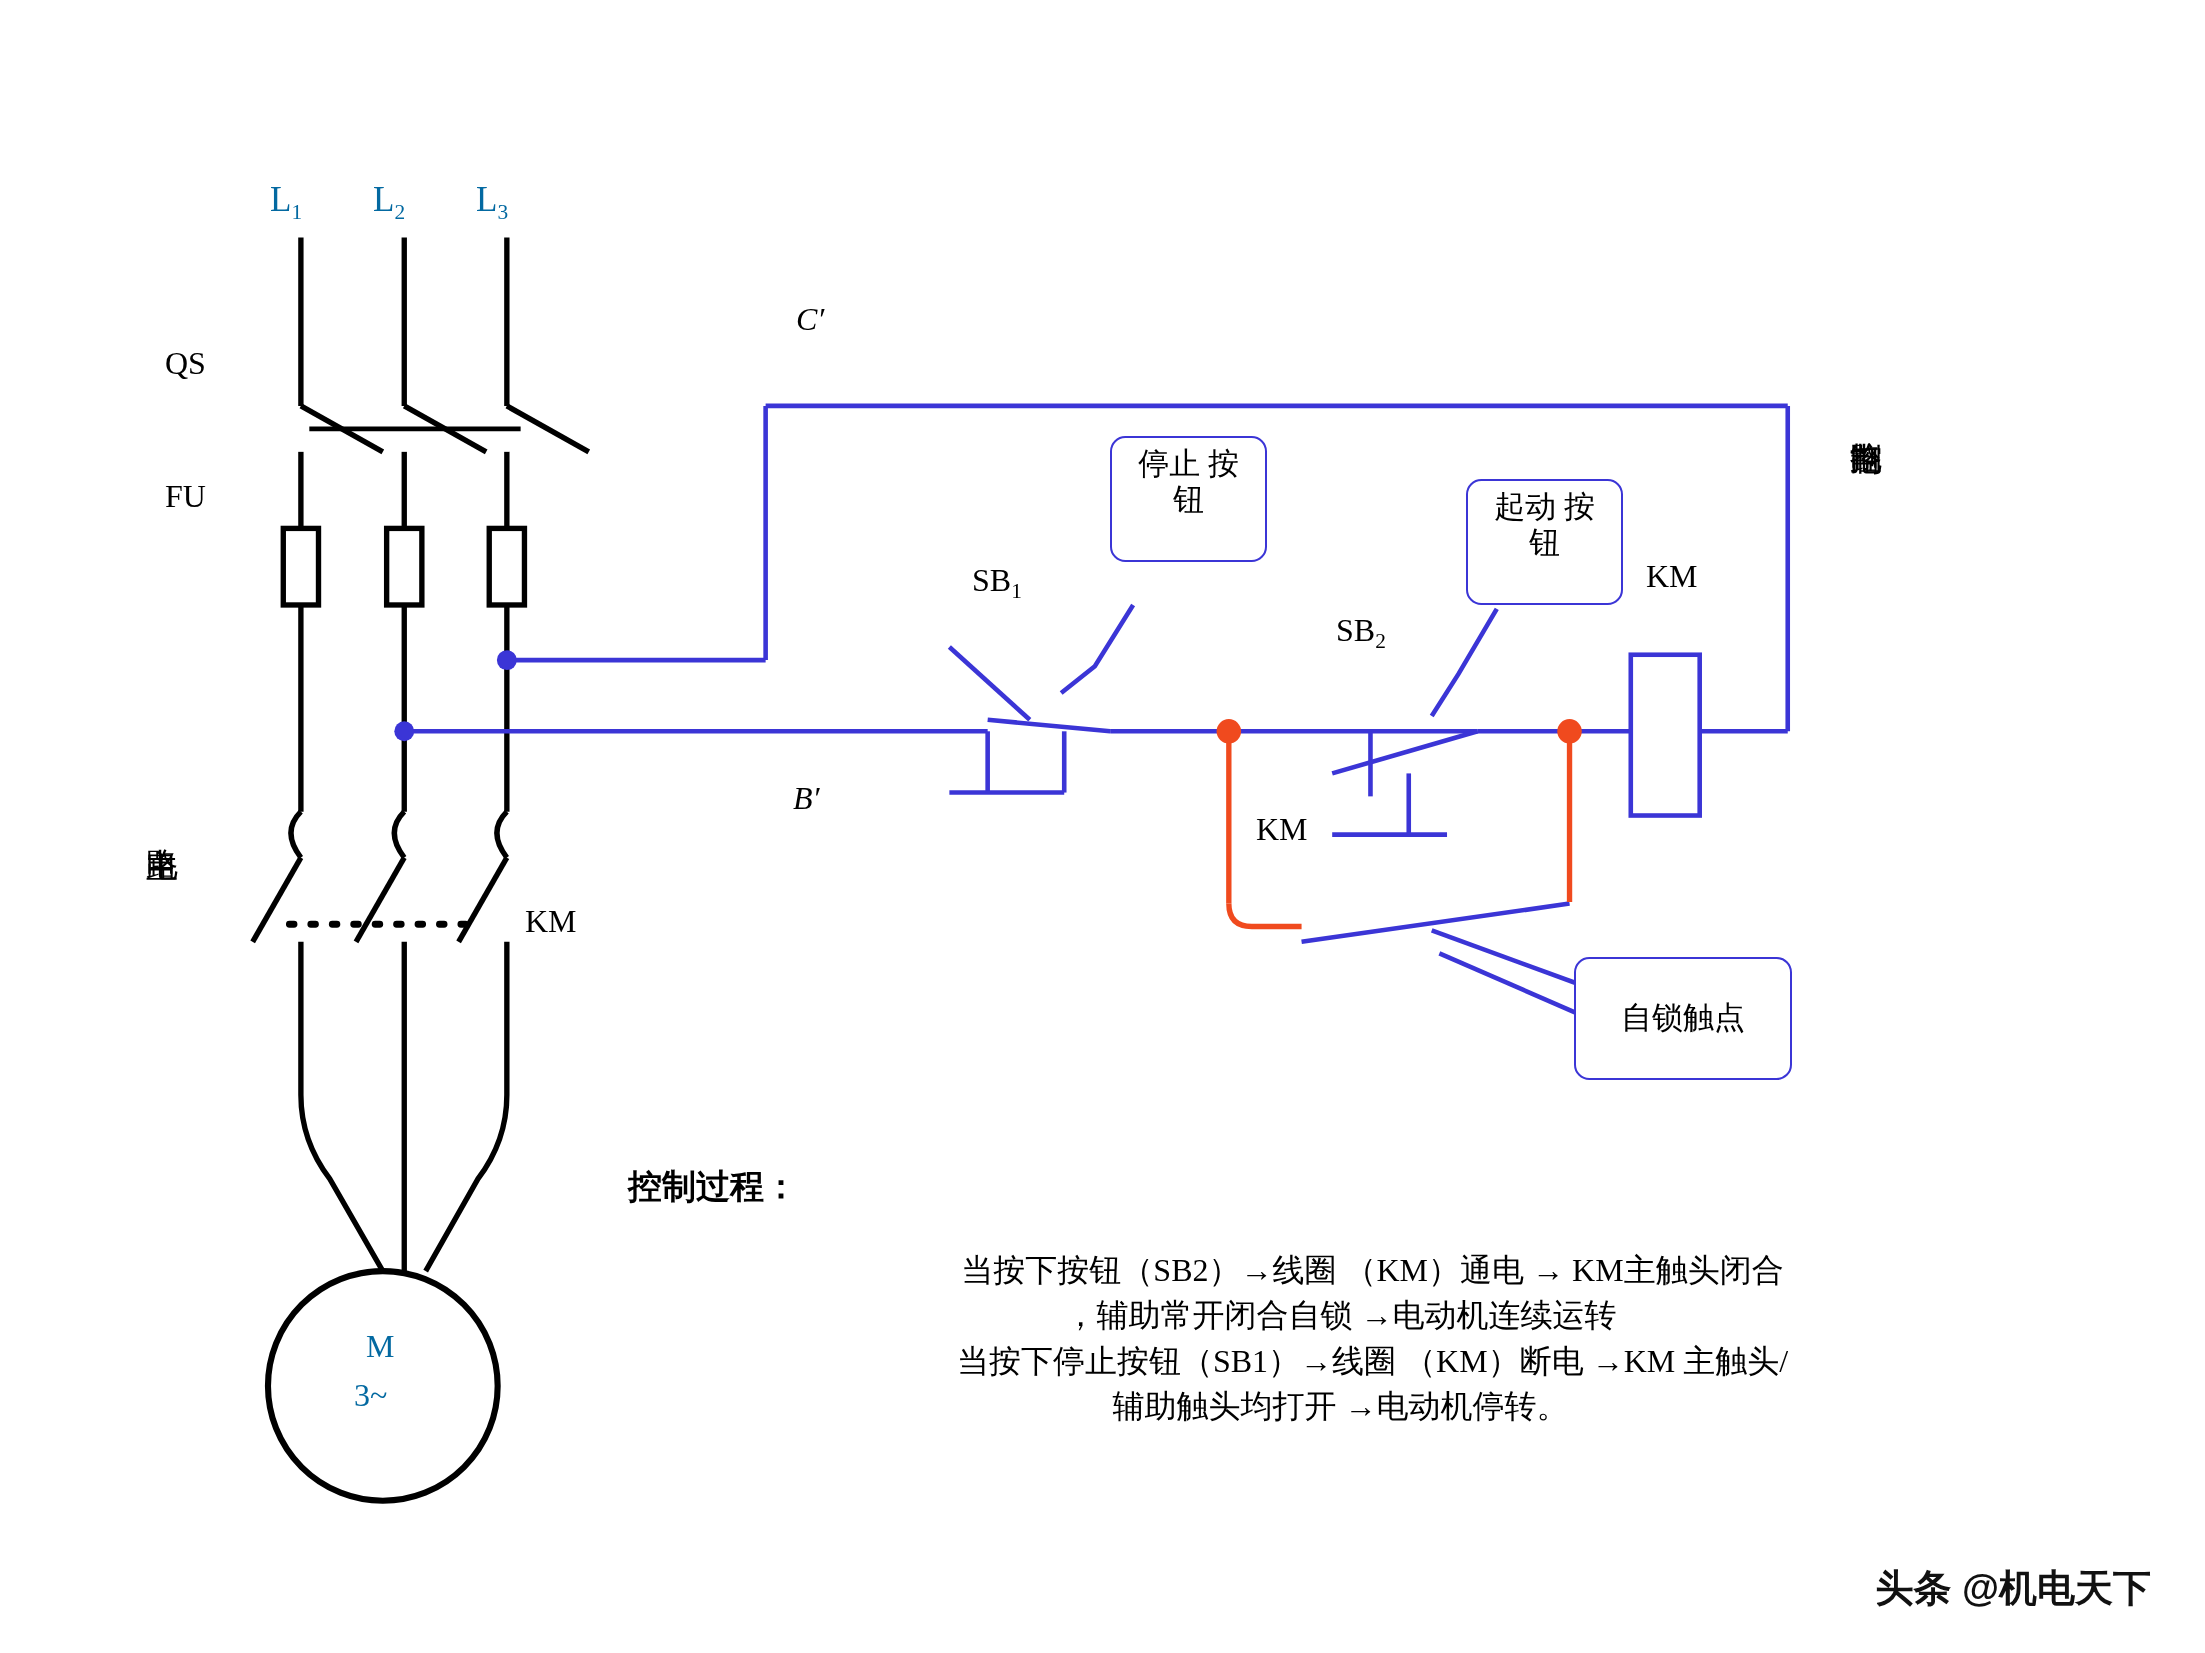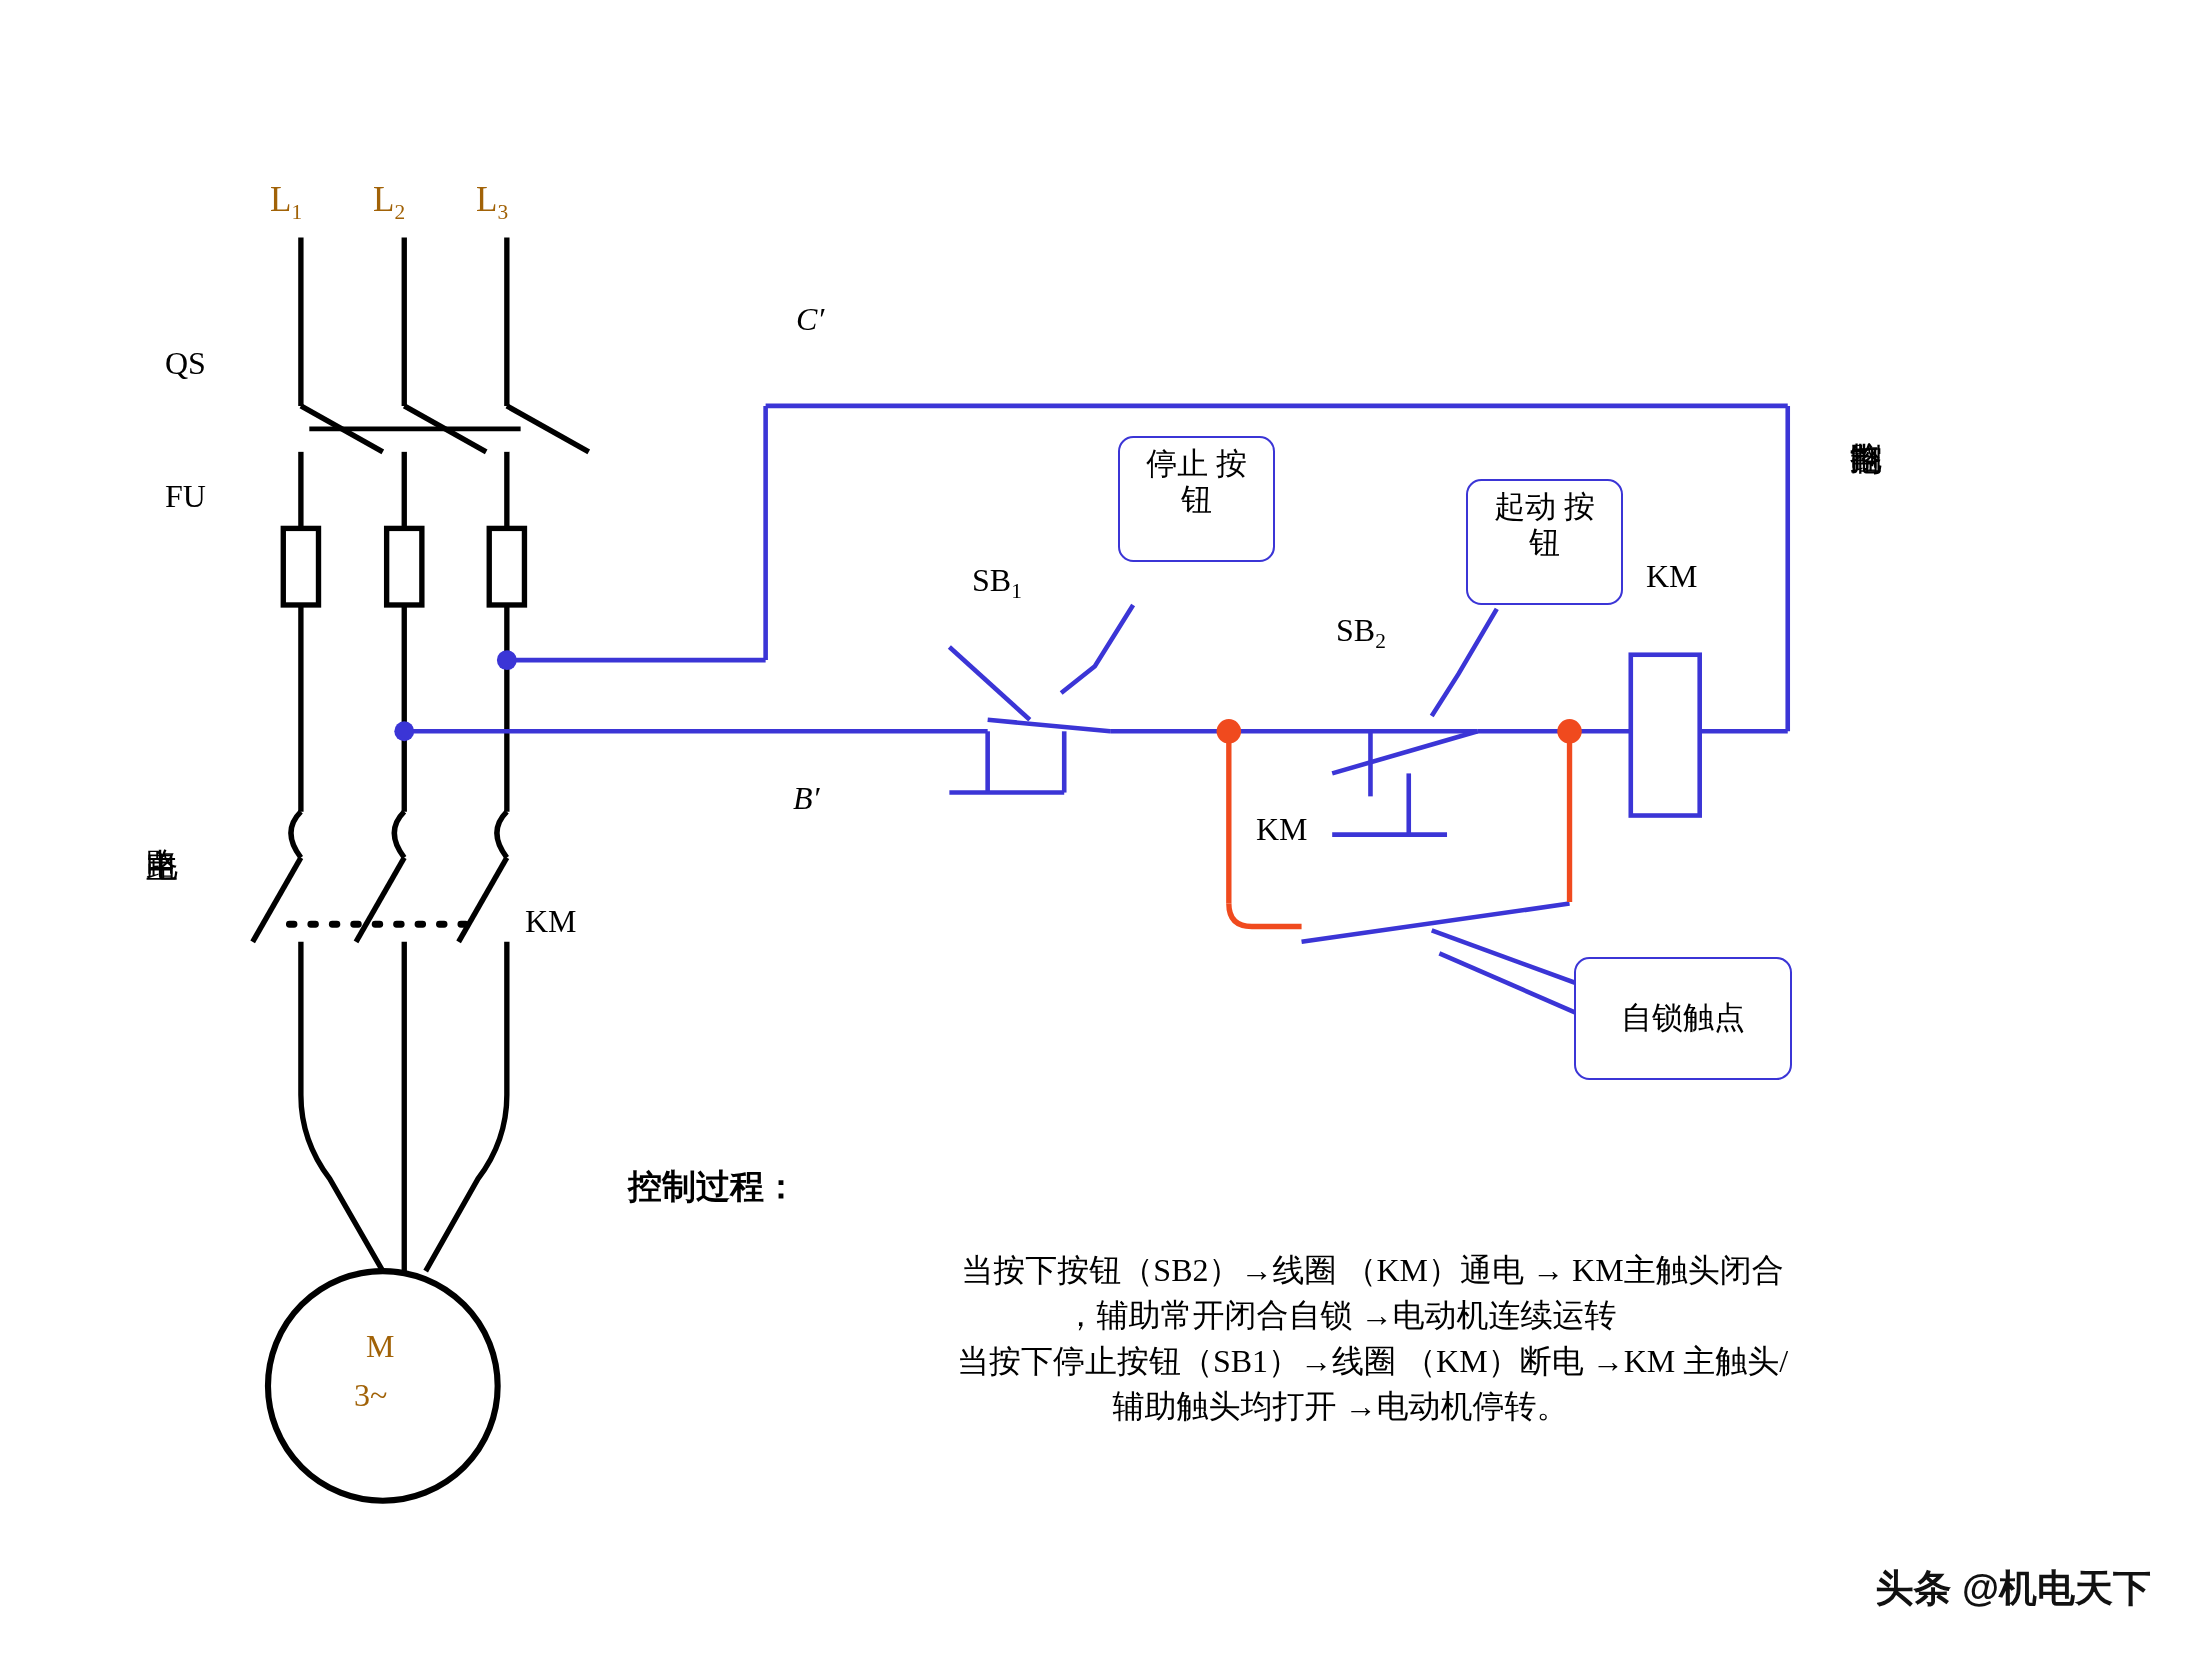--- a/index.html
+++ b/index.html
@@ -38,21 +38,21 @@
     width: 2205px;
     height: 1654px;
   }
   .lbl {
     position: absolute;
     font-family: "Liberation Serif", serif;
     font-size: 32px;
     white-space: pre;
     line-height: 1.12;
   }
-  .lbl.red { color: #a16207; }
+  .lbl.red { color: #0369a1; }
   .lbl.big { font-size: 35px; }
   .lbl.italic { font-style: italic; }
   .lbl.vert {
     writing-mode: vertical-rl;
     text-orientation: upright;
     line-height: 1.05;
   }
   .sub {
     font-size: 21.4px;
     vertical-align: sub;
@@ -215,21 +215,21 @@
 
   <div class="lbl" style="left:972px; top:563px;"><span>SB</span><span class="sub">1</span></div>
   <div class="lbl" style="left:1336px; top:613px;"><span>SB</span><span class="sub">2</span></div>
 
   <div class="lbl" style="left:1256px; top:812px;">KM</div>
   <div class="lbl" style="left:1646px; top:559px;">KM</div>
 
   <div class="lbl red" style="left:366px; top:1329px;">M</div>
   <div class="lbl red" style="left:354px; top:1378px;">3~</div>
 
-  <div class="callout" style="left:1110px; top:436px; width:157px; height:126px;margin-left:8px;">停止
+  <div class="callout" style="left:1110px; top:436px; width:157px; height:126px;">停止
 按钮</div>
   <div class="callout" style="left:1466px; top:479px; width:157px; height:126px;">起动
 按钮</div>
   <div class="callout" style="left:1574px; top:957px; width:218px; height:123px; display:flex; align-items:center; justify-content:center;">自锁触点</div>
 
   <div class="proc-head" style="left:628px; top:1164px;">控制过程：</div>
   <div class="proc-body" style="left:613px; top:1248px;">
     <p class="indent">当按下按钮（SB2）→线圈 （KM）通电 → KM主触头闭合</p>
     <p>，辅助常开闭合自锁 →电动机连续运转</p>
     <p class="indent">当按下停止按钮（SB1）→线圈 （KM）断电 →KM 主触头/</p>

